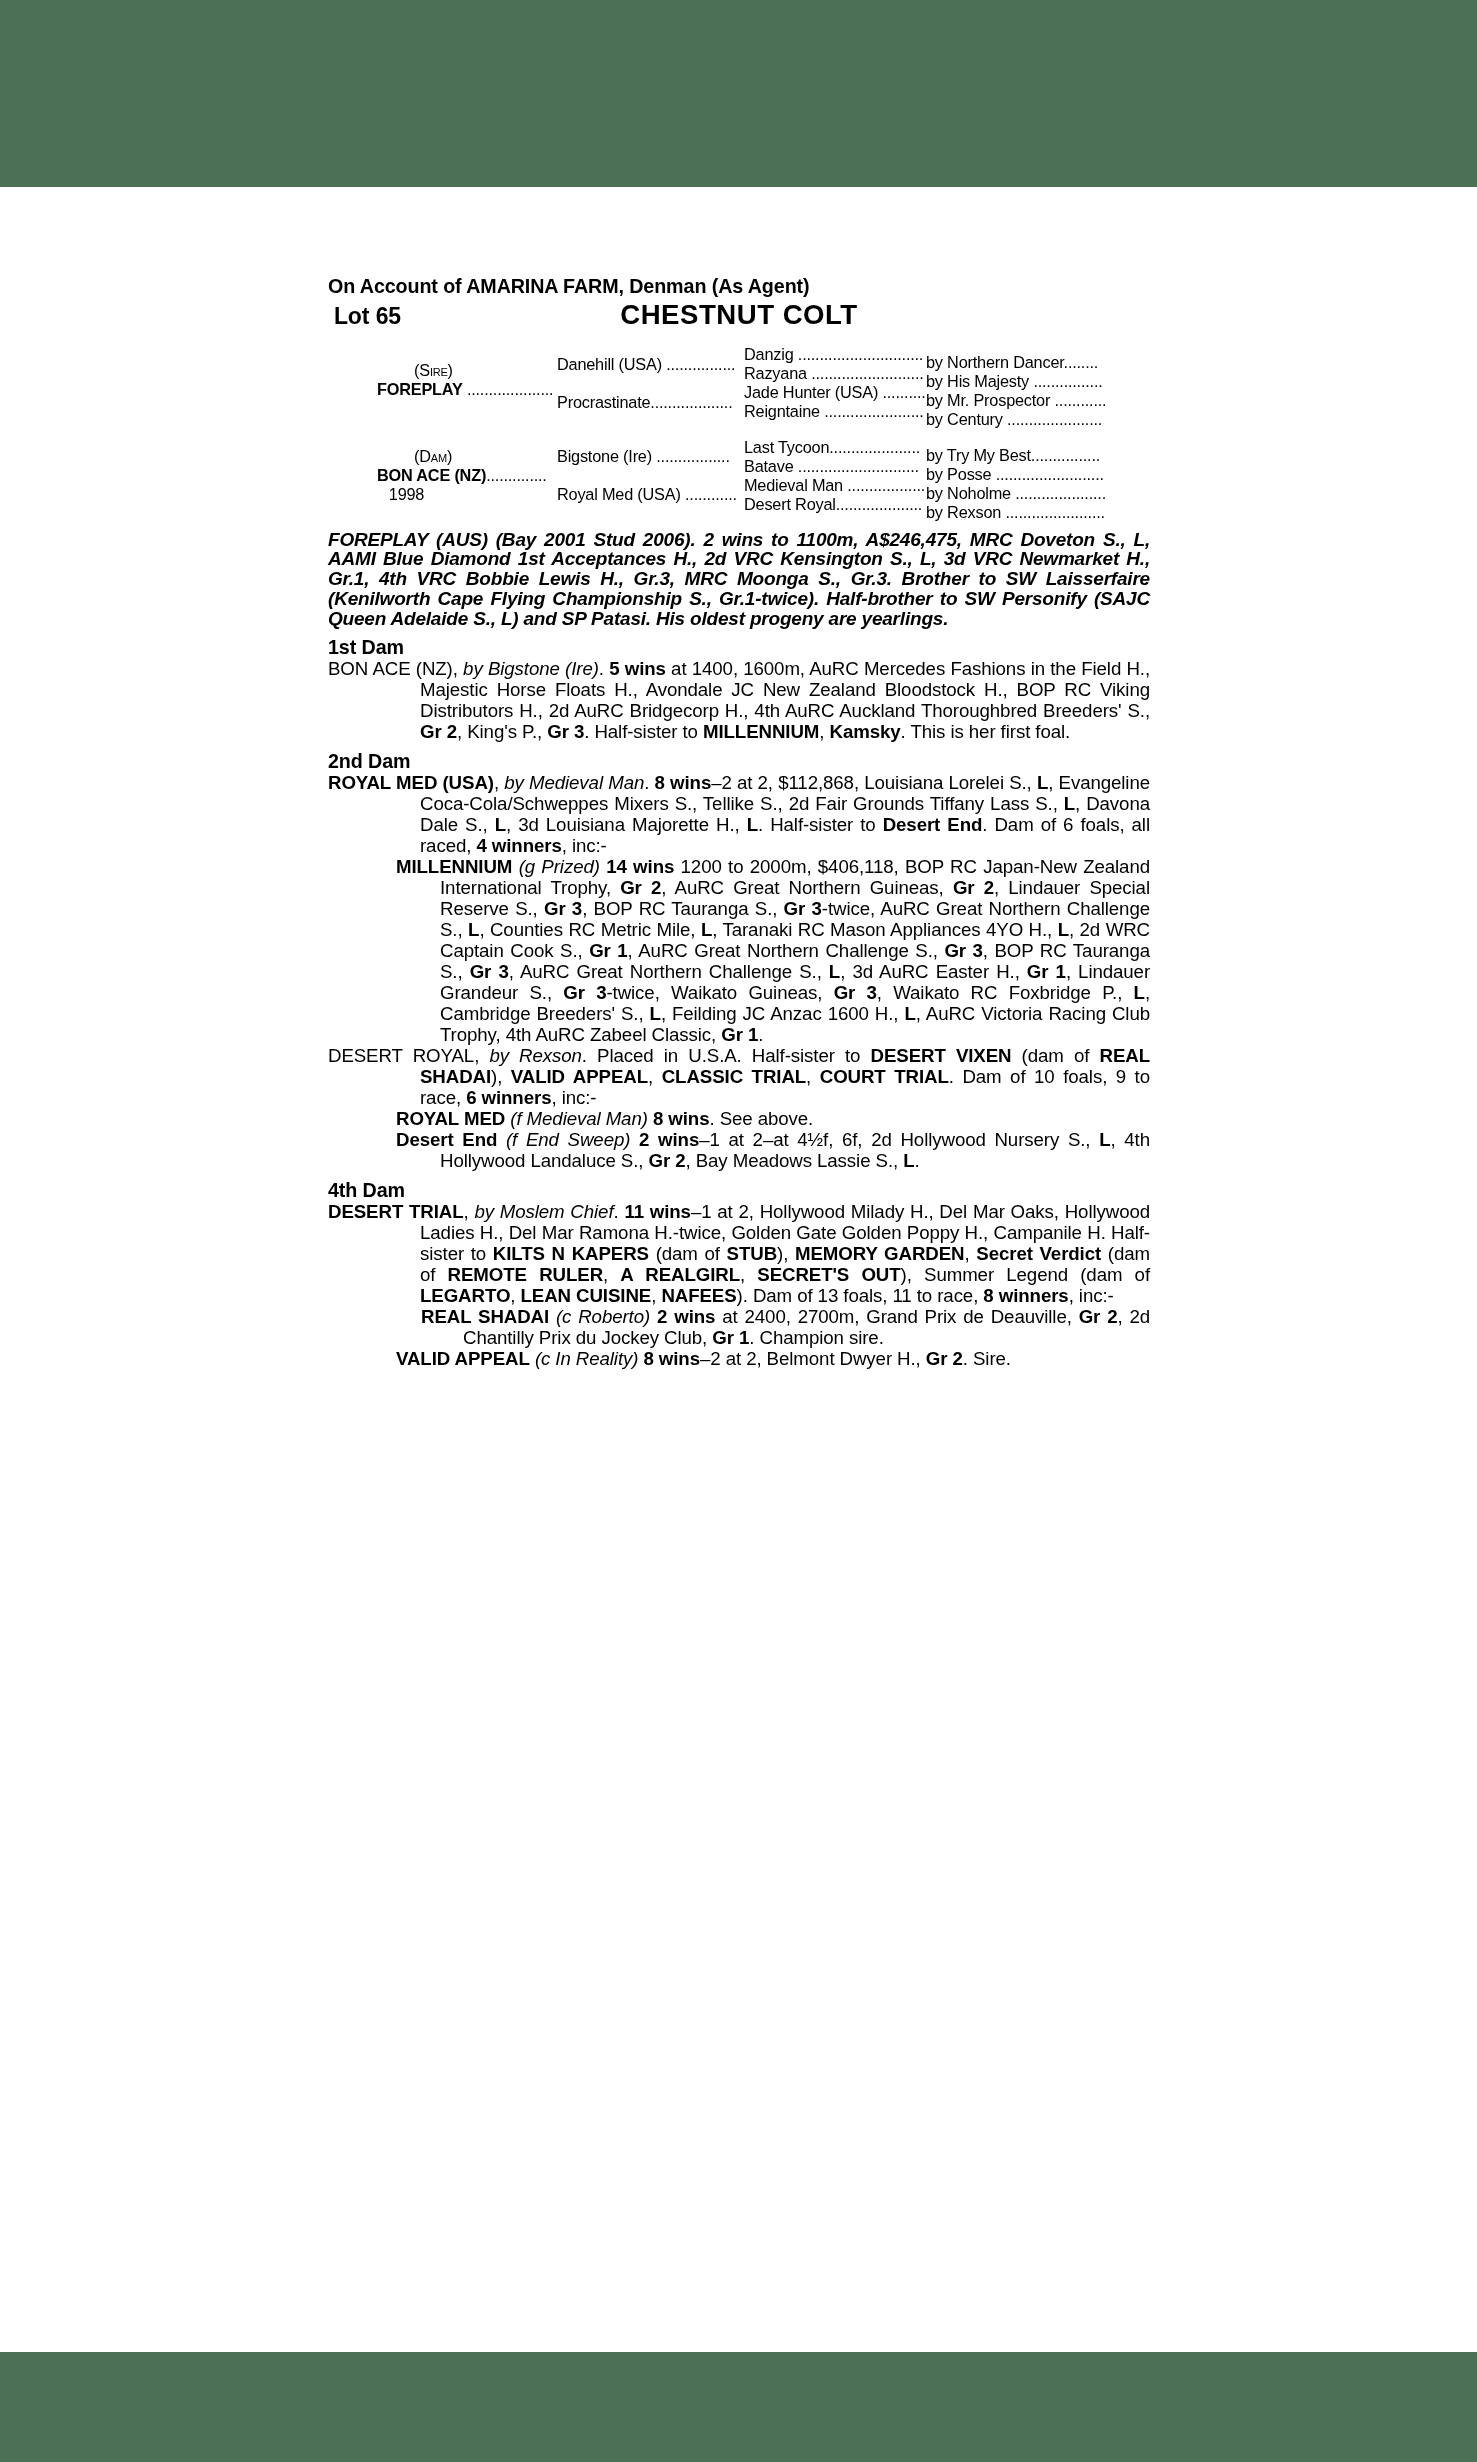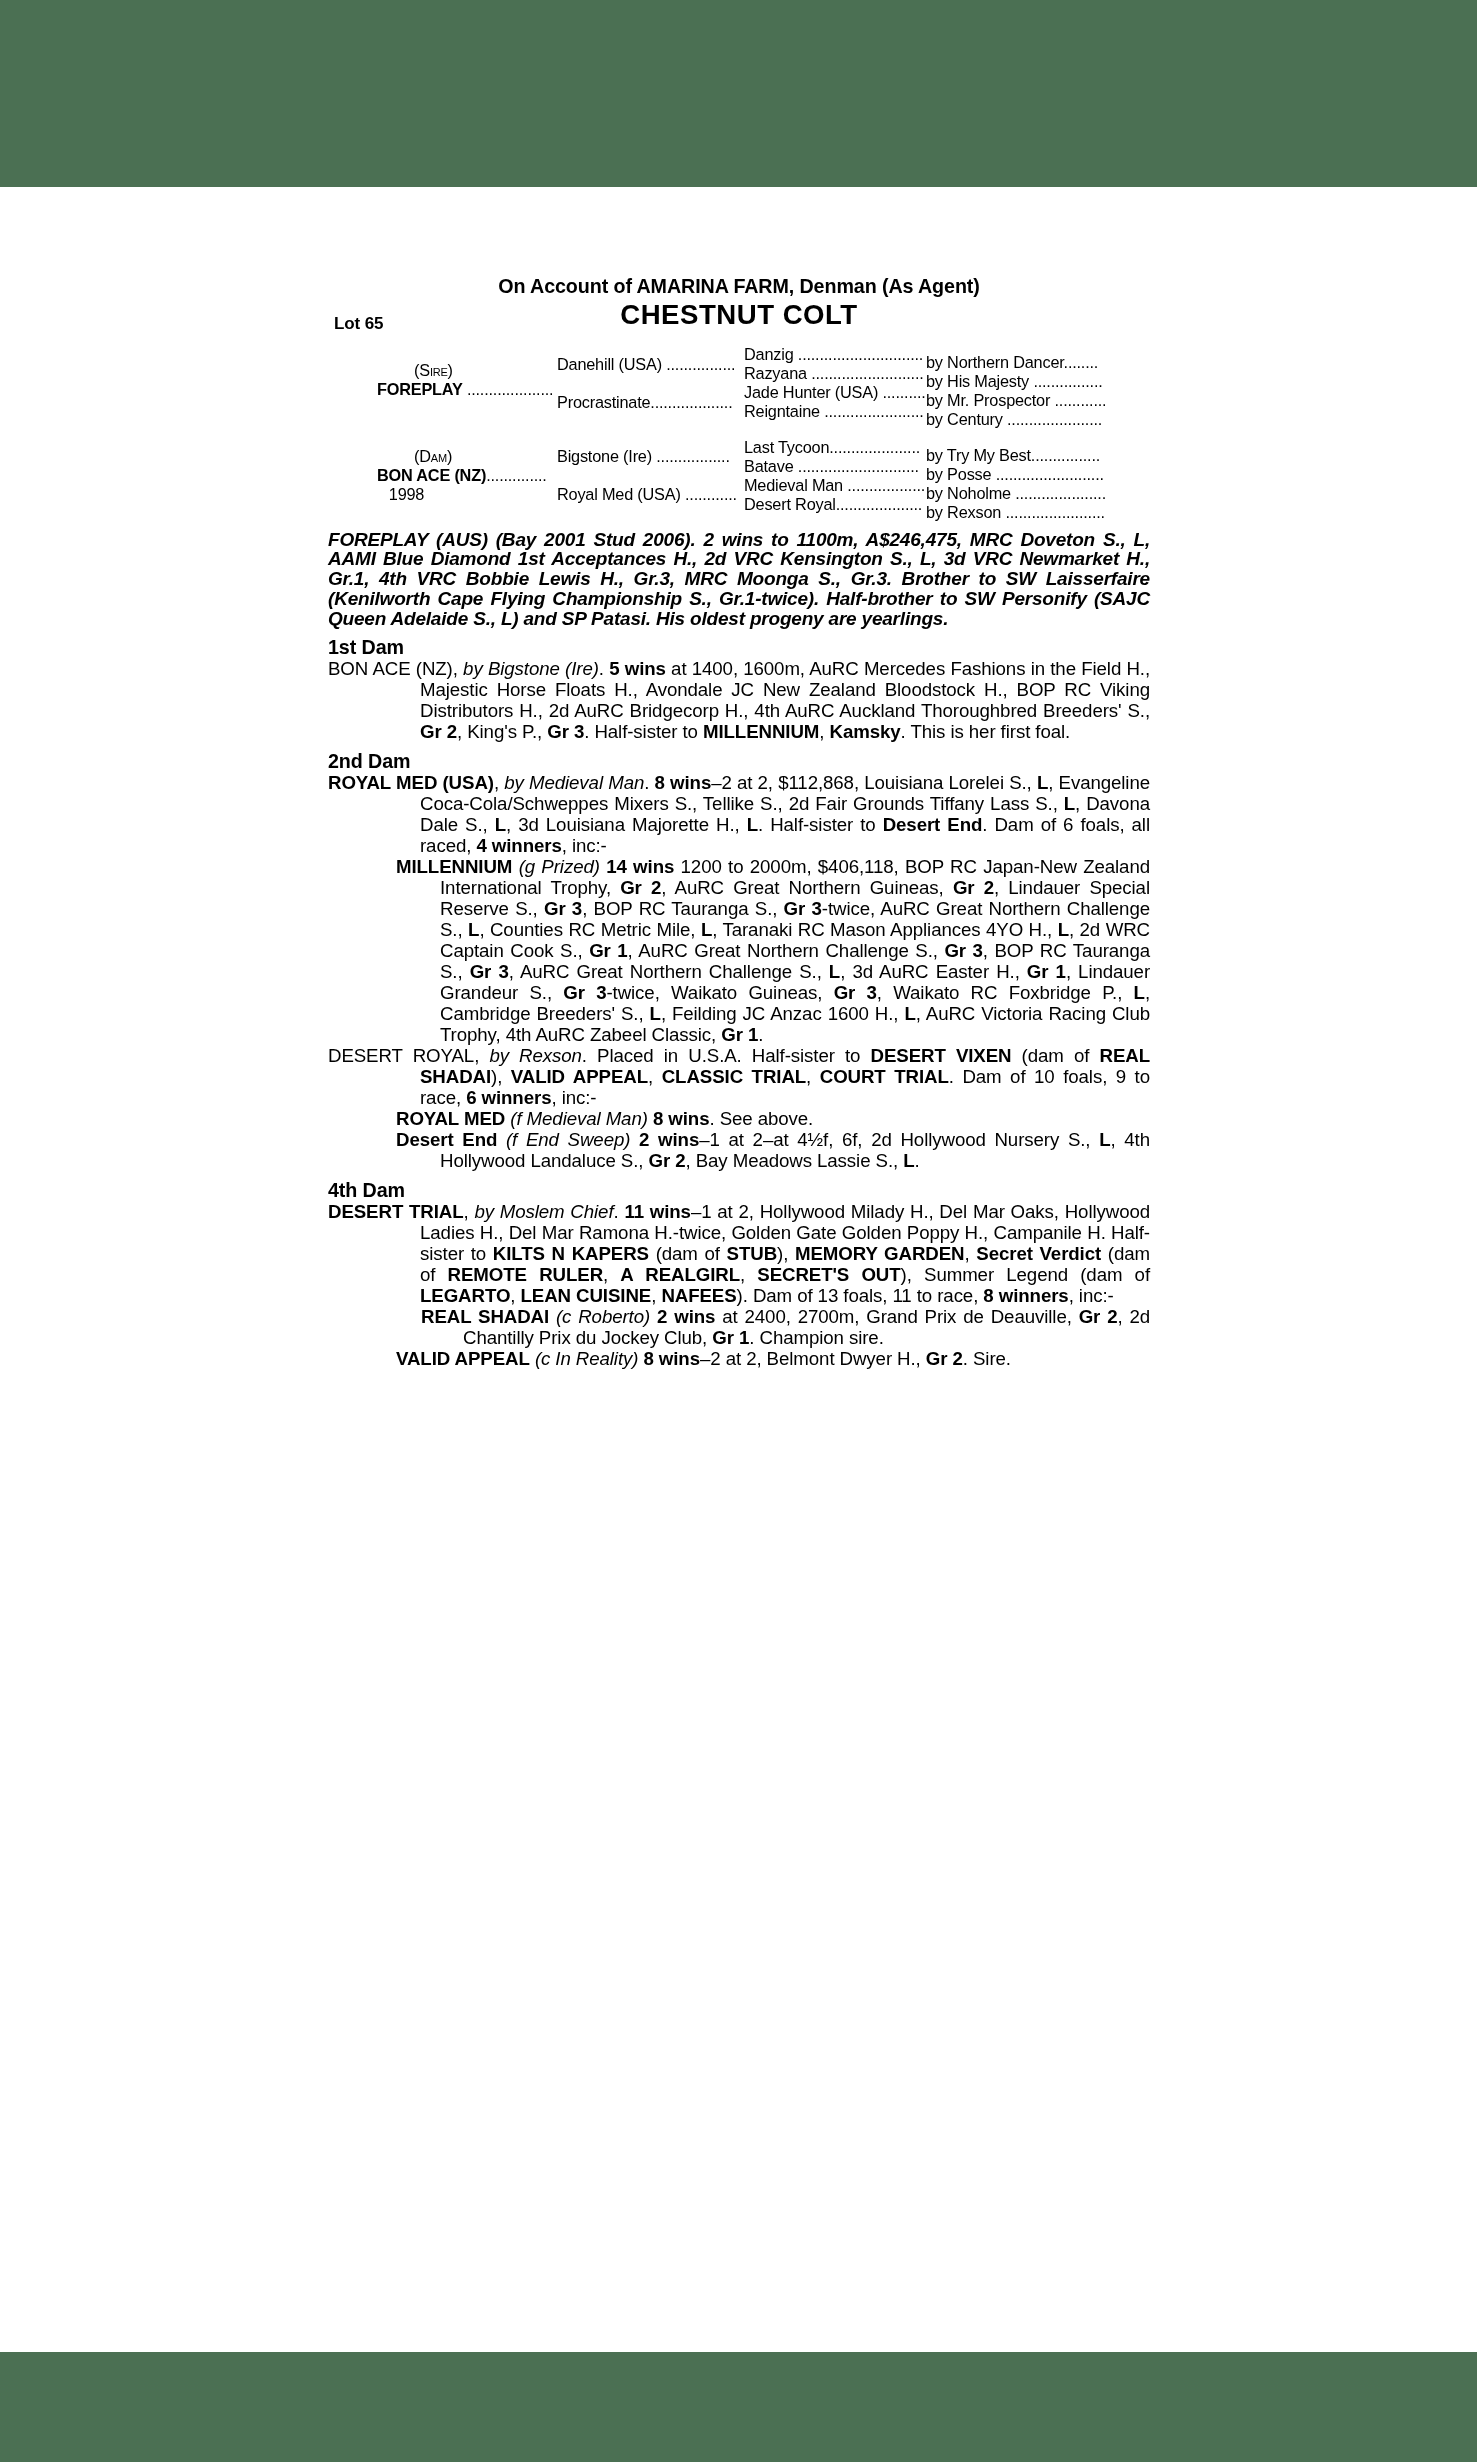--- a/index.html
+++ b/index.html
@@ -20,23 +20,23 @@
     position:relative;
     width:822px;
     margin:0 auto;
     padding-top:276px;
     font-size:18.7px;
     line-height:21px;
     letter-spacing:-0.1px;
   }
 
   
-  .account{font-weight:bold;font-size:19.7px;text-align:center;margin-bottom:6.9px;}
+  .account{font-weight:bold;font-size:19.7px;text-align:left;margin-bottom:6.9px;}
   .title-row{position:relative;height:31.5px;margin-bottom:2px;}
-  .lot{position:absolute;left:5.9px;top:9px;font-weight:bold;font-size:17px;}
+  .lot{position:absolute;left:5.9px;top:2px;font-weight:bold;font-size:23px;}
   .colt-title{display:block;text-align:center;font-weight:bold;font-size:27.6px;letter-spacing:0.5px;}
   .branded-line{display:flex;justify-content:center;align-items:center;font-size:19px;height:43px;}
   .brand-code{border-top:2px solid #000;padding:0 1px;margin-left:5.9px;line-height:1.0;display:inline-block;}
   .fraction{display:inline-flex;flex-direction:column;align-items:center;font-size:16.7px;line-height:15.8px;margin:0 21.7px 0 25.6px;}
   .branded-tail{white-space:pre;}
 
   
   .pedigree{
     display:grid;
     grid-template-columns:180px 187px 182px 224px;

